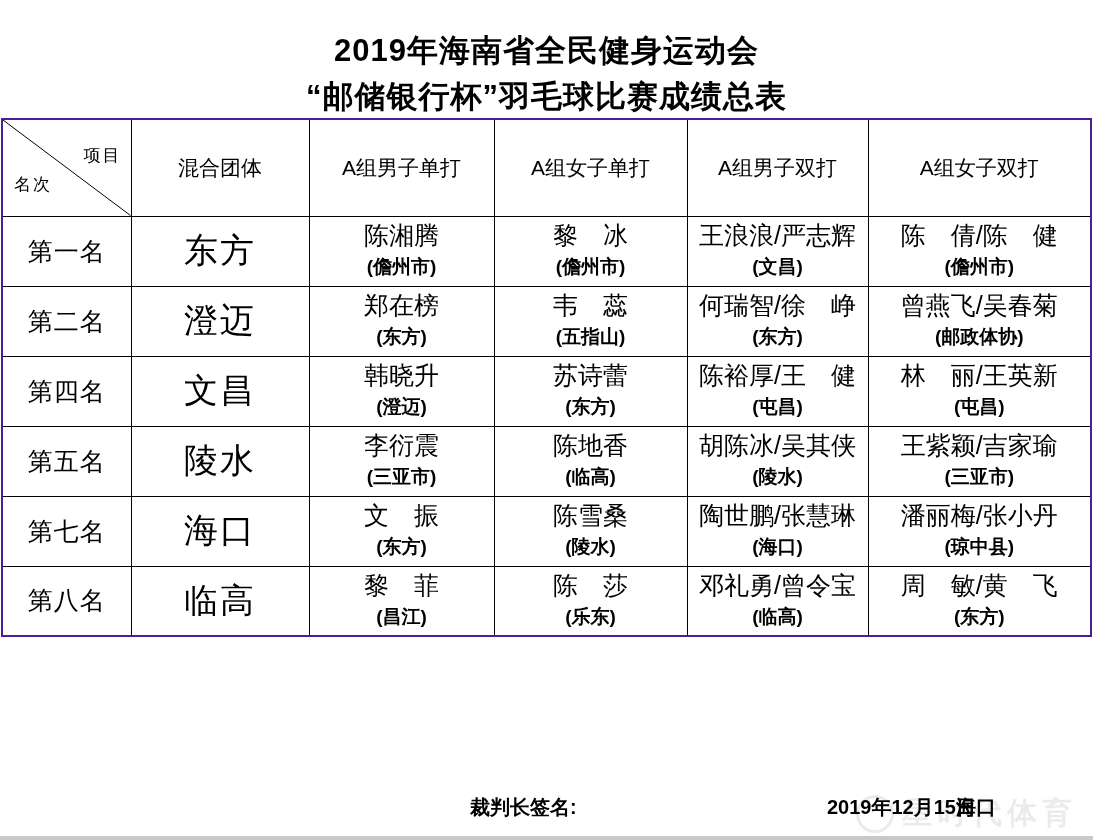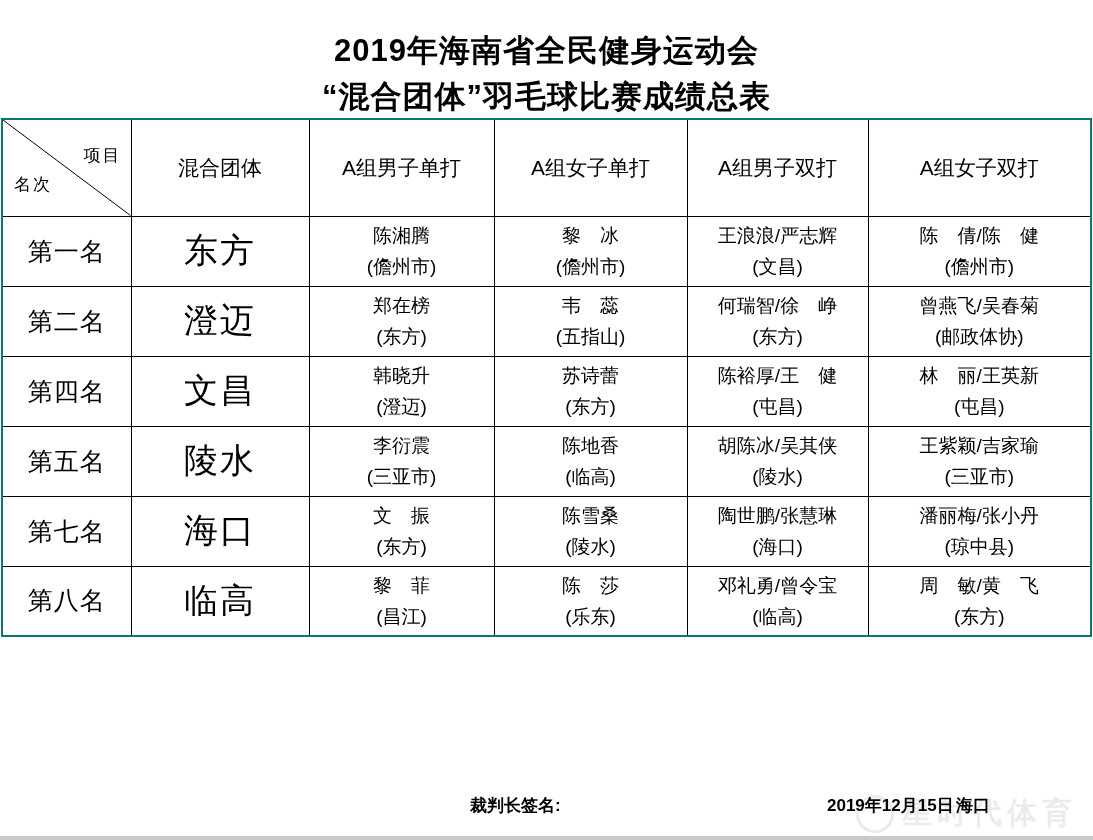--- a/index.html
+++ b/index.html
@@ -8,39 +8,39 @@
     background:#ffffff; color:#000;
     font-family:"Liberation Sans","DejaVu Sans",sans-serif;
     overflow:hidden;
   }
   .title-block { padding-top:28px; text-align:center; }
   .title-line { font-size:31px; font-weight:bold; line-height:46px; letter-spacing:1px; }
 
   table.results {
     position:absolute; left:1px; top:118px;
     border-collapse:collapse; table-layout:fixed;
-    width:1089px; border:2px solid #0f766e;
+    width:1089px; border:2px solid #4c1d95;
   }
   table.results th, table.results td {
     border:1px solid #000; text-align:center; vertical-align:middle;
     padding:0; box-sizing:border-box; overflow:hidden;
   }
   thead th { height:97px; font-size:21px; font-weight:normal; }
   th.corner { position:relative; font-weight:normal; }
   .diag { position:absolute; left:0; top:0; width:100%; height:100%; display:block; }
   .corner-top { position:absolute; top:24px; right:9px; font-size:17px; letter-spacing:2px; }
   .corner-bottom { position:absolute; bottom:20px; left:11px; font-size:17px; letter-spacing:2px; }
 
   tbody td { height:70px; }
   td.rank { font-size:25px; letter-spacing:1px; }
   td.team { font-size:34px; letter-spacing:2px; }
-  td.ev .nm  { font-size:19px; line-height:31px; }
-  td.ev .org { font-size:19px; line-height:31px; }
-
-  .footer-item { position:absolute; font-size:17px; font-weight:bold; white-space:nowrap; }
+  td.ev .nm  { font-size:25px; line-height:31px; }
+  td.ev .org { font-size:19px; line-height:31px;font-weight:bold; }
+
+  .footer-item { position:absolute; font-size:20px; font-weight:bold; white-space:nowrap; }
   .sig-label { left:470px; top:794px; }
   .date      { left:827px; top:794px; }
   .place     { left:956px; top:794px; }
 
   .watermark {
     position:absolute; right:16px; bottom:6px;
     display:flex; align-items:center; gap:8px;
     color:rgba(0,0,0,0.08); font-weight:bold; font-size:30px; letter-spacing:5px;
     white-space:nowrap;
   }
@@ -50,21 +50,21 @@
   }
   .bottom-strip {
     position:absolute; left:0; bottom:0; width:100%; height:4px; background:#c9c9c9;
   }
 </style>
 </head>
 <body>
 
 <div class="title-block">
   <div class="title-line">2019年海南省全民健身运动会</div>
-  <div class="title-line">“混合团体”羽毛球比赛成绩总表</div>
+  <div class="title-line">“邮储银行杯”羽毛球比赛成绩总表</div>
 </div>
 
 <table class="results">
   <colgroup>
     <col style="width:129px">
       <col style="width:178px">
       <col style="width:185px">
     <col style="width:193px">
       <col style="width:181px">
       <col style="width:223px">

